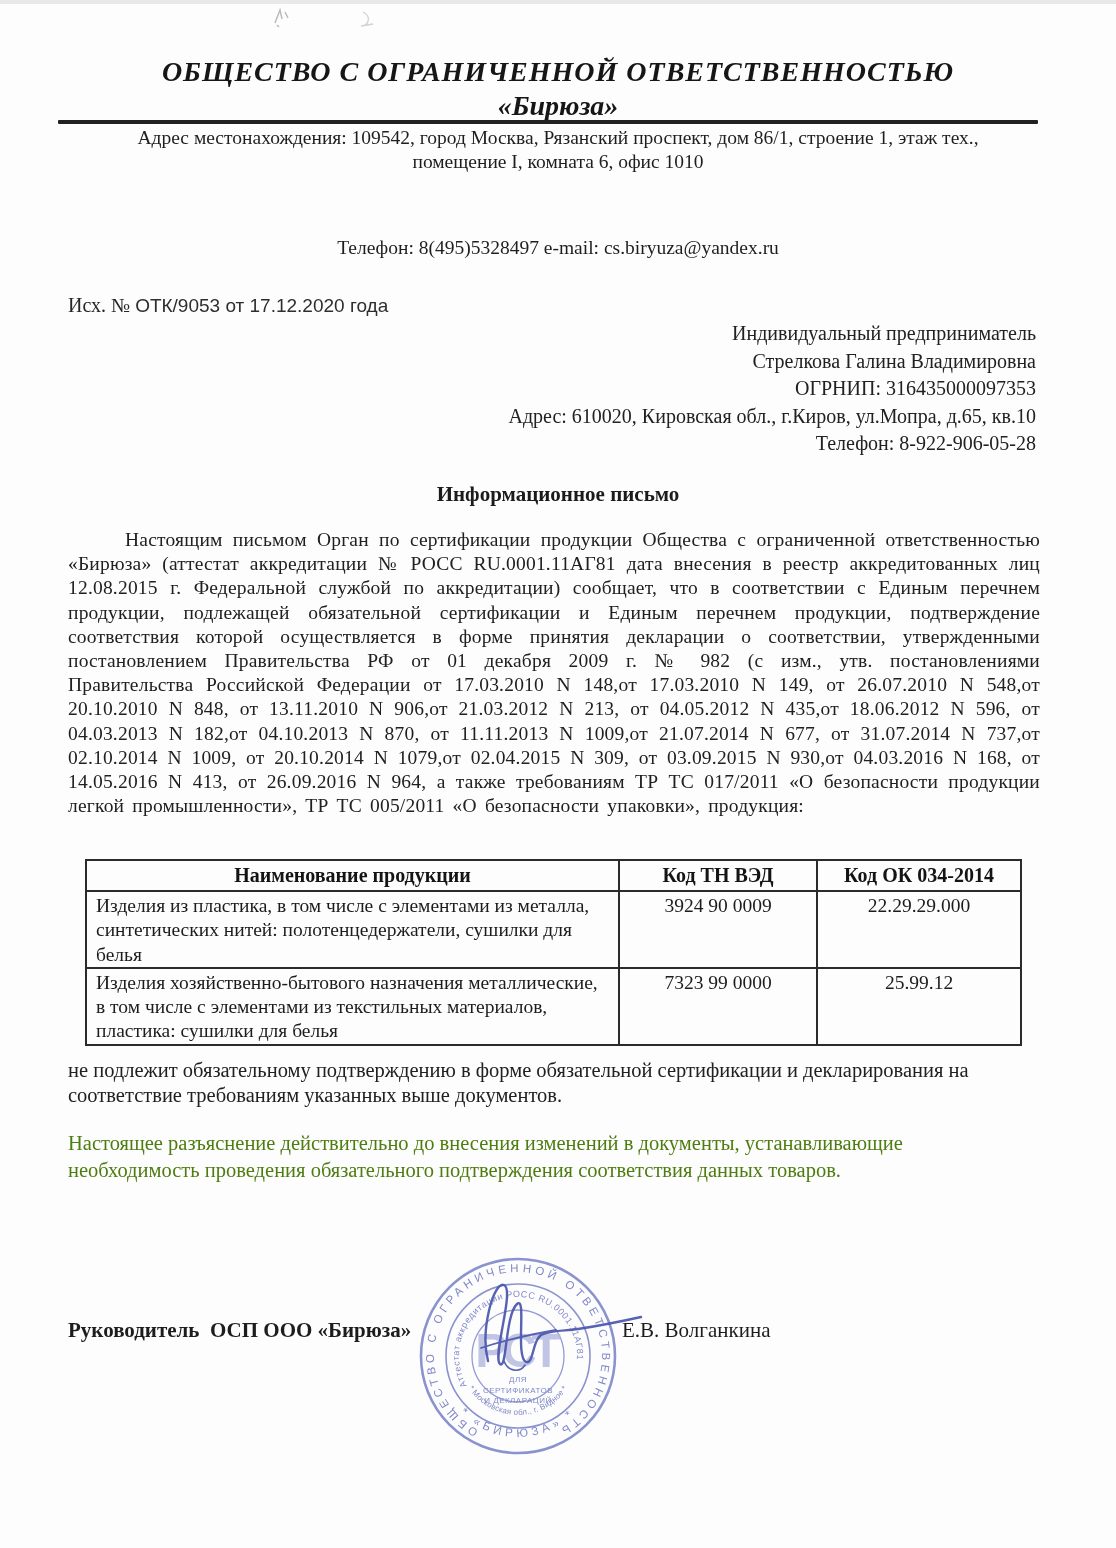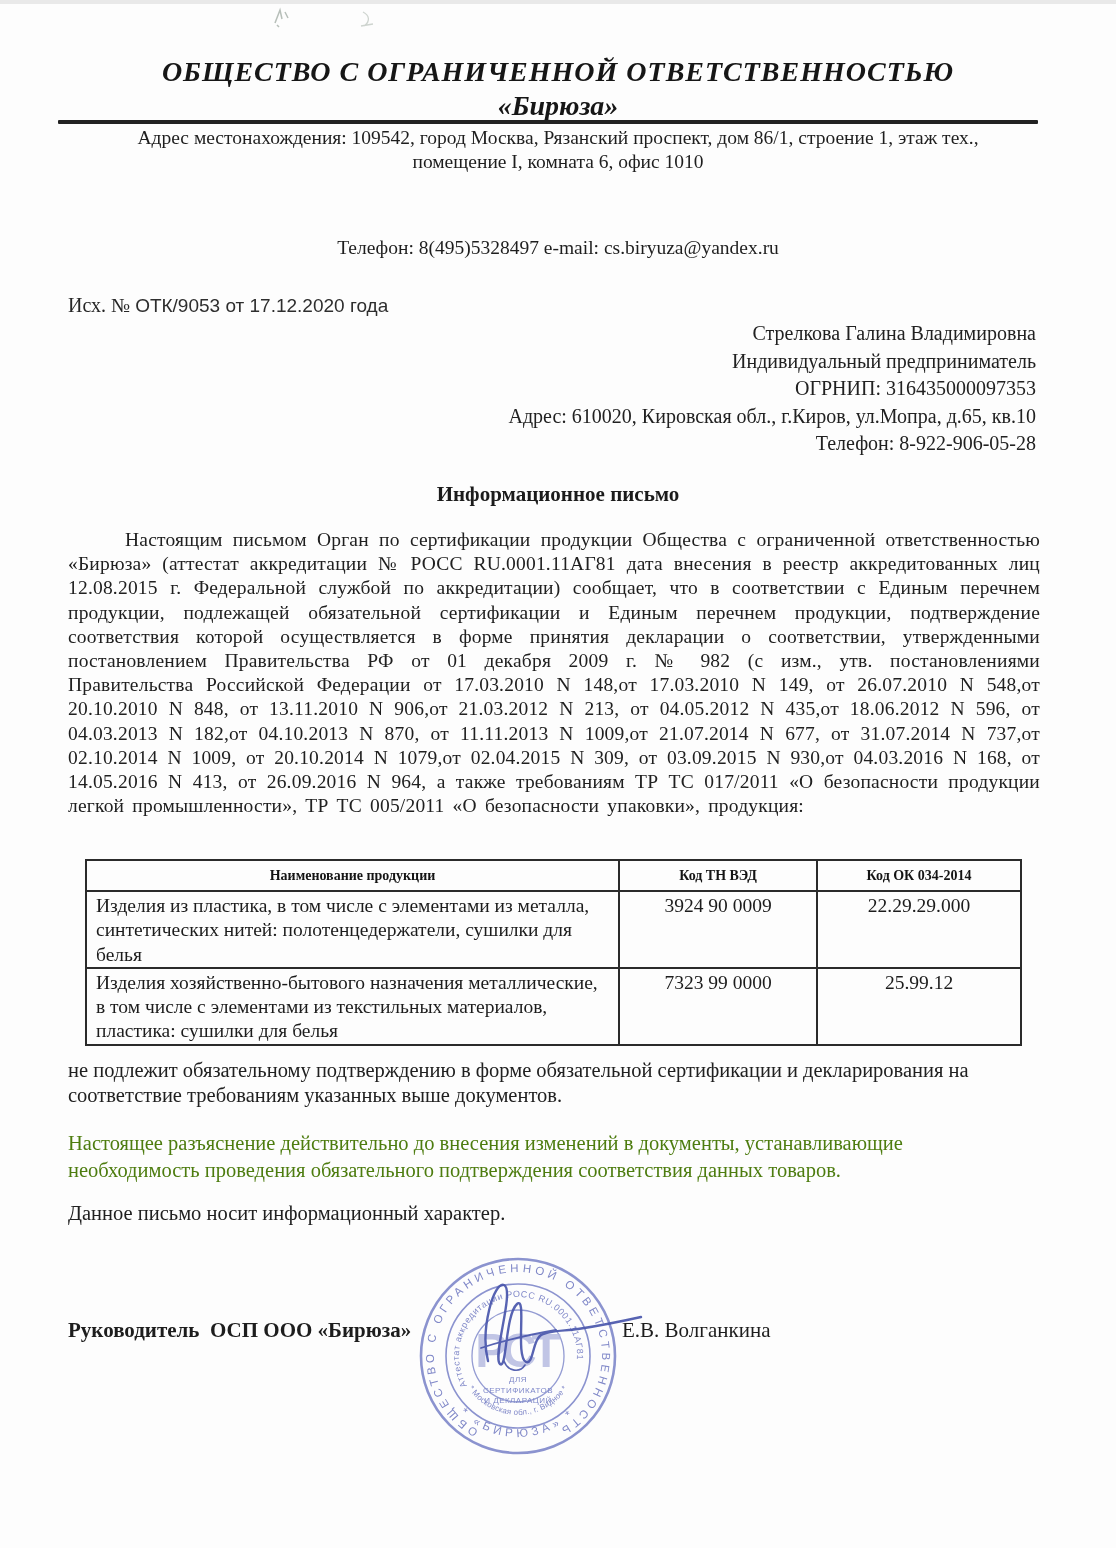--- a/index.html
+++ b/index.html
@@ -55,21 +55,21 @@
     word-spacing:3px;letter-spacing:0.2px;color:#202020;
   }
   
   .prod-table{
     top:855px;left:85px;width:935px;
     border-collapse:collapse;table-layout:fixed;
     font-size:19.5px;color:#1c1c1c;
   }
   .prod-table th,.prod-table td{border:2px solid #2b2b2b;}
   .prod-table th{
-    height:29px;font-size:14px;font-weight:bold;text-align:center;
+    height:29px;font-size:20px;font-weight:bold;text-align:center;
     vertical-align:middle;padding:0 16px;color:#141414;
   }
   .prod-table td{
     vertical-align:top;padding:2px 9px 0 9px;line-height:24.3px;
   }
   .prod-table td.c{text-align:center;}
   .prod-table tr.r1 td{height:70px;}
   .prod-table tr.r2 td{height:71px;}
   
   .para2{top:1054px;left:68px;width:966px;font-size:20.5px;line-height:25px;color:#202020;}
@@ -99,22 +99,22 @@
   <div class="abs company-name">ОБЩЕСТВО С ОГРАНИЧЕННОЙ ОТВЕТСТВЕННОСТЬЮ</div>
   <div class="abs company-short">«Бирюза»</div>
   <div class="abs head-rule"></div>
   <div class="abs addr1">Адрес местонахождения: 109542, город Москва, Рязанский проспект, дом 86/1, строение 1, этаж тех.,</div>
   <div class="abs addr2">помещение I, комната 6, офис 1010</div>
   <div class="abs phone-line">Телефон: 8(495)5328497 e-mail: cs.biryuza@yandex.ru</div>
 
   <div class="abs outgoing"><span>Исх. № </span><span class="num">ОТК/9053 от 17.12.2020 года</span></div>
 
   <div class="abs recipient">
+    <div>Индивидуальный предприниматель</div>
     <div>Стрелкова Галина Владимировна</div>
-    <div>Индивидуальный предприниматель</div>
     <div>ОГРНИП: 316435000097353</div>
     <div>Адрес: 610020, Кировская обл., г.Киров, ул.Мопра, д.65, кв.10</div>
     <div>Телефон: 8-922-906-05-28</div>
   </div>
 
   <div class="abs letter-title">Информационное письмо</div>
 
   <div class="abs para-main">Настоящим письмом Орган по сертификации продукции Общества с ограниченной ответственностью «Бирюза» (аттестат аккредитации № РОСС RU.0001.11АГ81 дата внесения в реестр аккредитованных лиц 12.08.2015 г. Федеральной службой по аккредитации) сообщает, что в соответствии с Единым перечнем продукции, подлежащей обязательной сертификации и Единым перечнем продукции, подтверждение соответствия которой осуществляется в форме принятия декларации о соответствии, утвержденными постановлением Правительства РФ от 01 декабря 2009 г. № 982 (с изм., утв. постановлениями Правительства Российской Федерации от 17.03.2010 N 148,от 17.03.2010 N 149, от 26.07.2010 N 548,от 20.10.2010 N 848, от 13.11.2010 N 906,от 21.03.2012 N 213, от 04.05.2012 N 435,от 18.06.2012 N 596, от 04.03.2013 N 182,от 04.10.2013 N 870, от 11.11.2013 N 1009,от 21.07.2014 N 677, от 31.07.2014 N 737,от 02.10.2014 N 1009, от 20.10.2014 N 1079,от 02.04.2015 N 309, от 03.09.2015 N 930,от 04.03.2016 N 168, от 14.05.2016 N 413, от 26.09.2016 N 964, а также требованиям ТР ТС 017/2011 «О безопасности продукции легкой промышленности», ТР ТС 005/2011 «О безопасности упаковки», продукция:</div>
 
   <table class="abs prod-table">
@@ -139,21 +139,20 @@
       <tr class="r2">
         <td>Изделия хозяйственно-бытового назначения металлические, в том числе с элементами из текстильных материалов, пластика: сушилки для белья</td>
         <td class="c">7323 99 0000</td>
         <td class="c">25.99.12</td>
       </tr>
     </tbody>
   </table>
 
   <div class="abs para2">не подлежит обязательному подтверждению в форме обязательной сертификации и декларирования на соответствие требованиям указанных выше документов.</div>
   <div class="abs para3">Настоящее разъяснение действительно до внесения изменений в документы, устанавливающие необходимость проведения обязательного подтверждения соответствия данных товаров.</div>
-  <div class="abs para4">Данное письмо носит информационный характер.</div>
 
   <div class="abs sig-label">Руководитель  ОСП ООО «Бирюза»</div>
   <div class="abs sig-name">Е.В. Волганкина</div>
 
   <svg class="abs stamp" viewBox="0 0 300 240">
     <defs>
       <path id="arcOuterTop" d="M 70.6 189.2 A 84 84 0 1 1 149.4 189.2" fill="none"></path>
       <path id="arcOuterBottom" d="M 47.1 166 A 81 81 0 0 0 172.9 166" fill="none"></path>
       <path id="arcInnerTop" d="M 58.9 144.5 A 59 59 0 1 1 161.1 144.5" fill="none"></path>
       <path id="arcInnerBottom" d="M 53.9 133.2 A 59 59 0 0 0 166.1 133.2" fill="none"></path>

